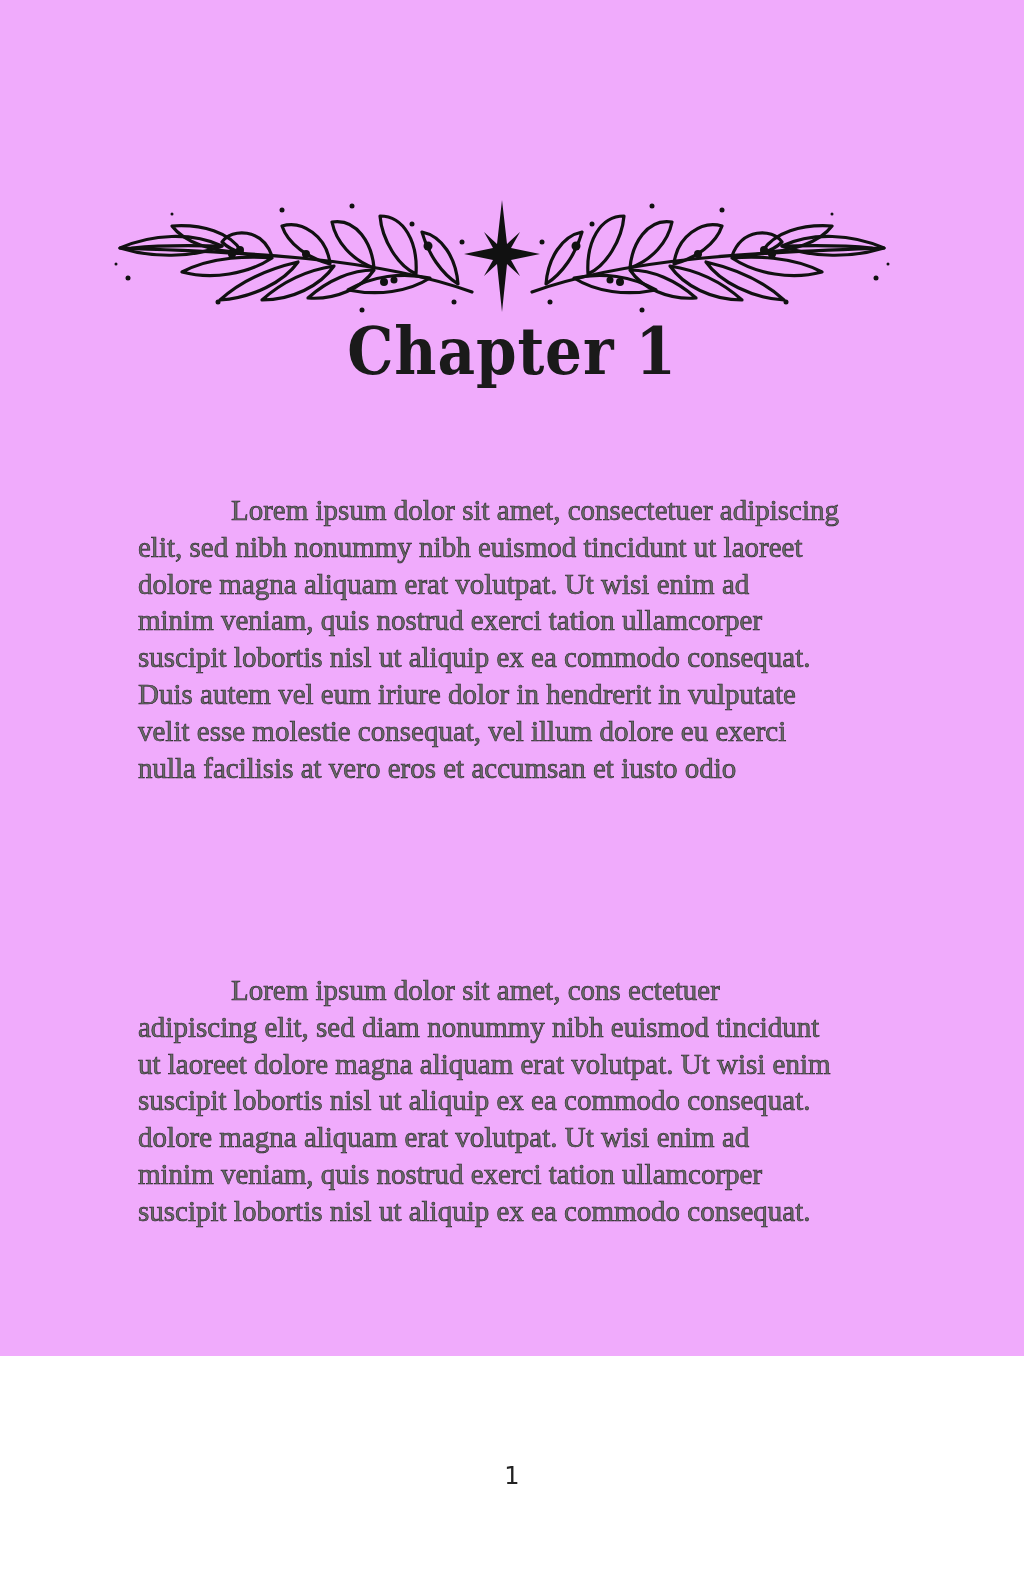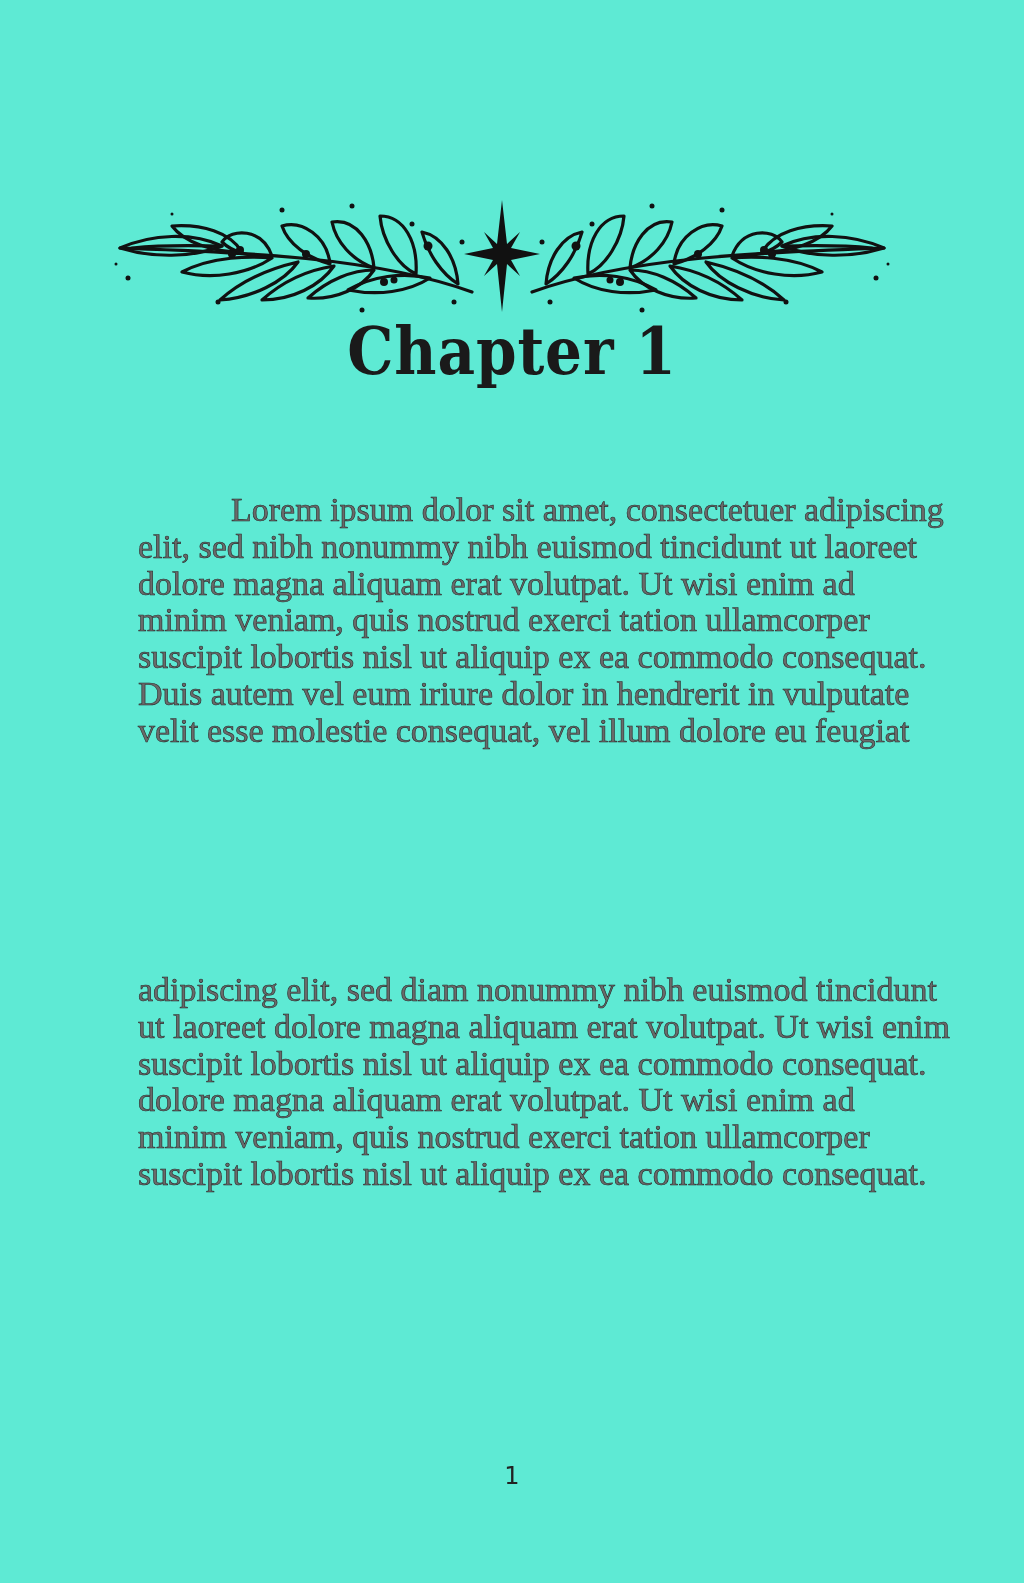--- a/index.html
+++ b/index.html
@@ -1,26 +1,26 @@
 <!DOCTYPE html>
 <html><head>
   <meta charset="utf-8">
   <style>
     html, body { margin: 0; padding: 0; background: #ffffff; }
     body { width: 1024px; height: 1583px; position: relative; overflow: hidden; }
-    .page { position: absolute; left: 0; top: 0; width: 1024px; height: 1583px; background: #5eead4; }
+    .page { position: absolute; left: 0; top: 0; width: 1024px; height: 1356px; background: #f0abfc; }
     .ornament { position: absolute; left: 112px; top: 196px; width: 780px; height: 120px; }
     .chapter-title {
       position: absolute; left: 0; width: 1024px; top: 312px; text-align: center;
       font-family: "DejaVu Serif", serif; font-weight: bold; font-size: 66px;
       color: #1a1a1a; letter-spacing: 1px; transform: scaleX(0.88); transform-origin: center;
     }
     .para {
       position: absolute; left: 138px; width: 770px;
-      font-family: "Liberation Serif", serif; font-size: 34px; line-height: 36.8px;
+      font-family: "Liberation Serif", serif; font-size: 29px; line-height: 36.8px;
       color: #6a6a6a; -webkit-text-stroke: 0.6px #2a2a2a; text-align: left;
       margin: 0;
     }
     .para .line { display: block; white-space: nowrap; }
     .para .line.indent { padding-left: 93px; }
     .p1 { top: 492px; }
     .p2 { top: 972px; }
     .page-number {
       position: absolute; left: 0; width: 1024px; top: 1462px; text-align: center;
       font-family: "DejaVu Sans", sans-serif; font-size: 24px; color: #222;
@@ -109,24 +109,26 @@
 
   <div class="chapter-title">Chapter 1</div>
 
   <p class="para p1">
     <span class="line indent">Lorem ipsum dolor sit amet, consectetuer adipiscing</span>
     <span class="line">elit, sed nibh nonummy nibh euismod tincidunt ut laoreet</span>
     <span class="line">dolore magna aliquam erat volutpat. Ut wisi enim ad</span>
     <span class="line">minim veniam, quis nostrud exerci tation ullamcorper</span>
     <span class="line">suscipit lobortis nisl ut aliquip ex ea commodo consequat.</span>
     <span class="line">Duis autem vel eum iriure dolor in hendrerit in vulputate</span>
-    <span class="line">velit esse molestie consequat, vel illum dolore eu feugiat</span>
+    <span class="line">velit esse molestie consequat, vel illum dolore eu exerci</span>
+    <span class="line">nulla facilisis at vero eros et accumsan et iusto odio</span>
   </p>
 
   <p class="para p2">
+    <span class="line indent">Lorem ipsum dolor sit amet, cons ectetuer</span>
     <span class="line">adipiscing elit, sed diam nonummy nibh euismod tincidunt</span>
     <span class="line">ut laoreet dolore magna aliquam erat volutpat. Ut wisi enim</span>
     <span class="line">suscipit lobortis nisl ut aliquip ex ea commodo consequat.</span>
     <span class="line">dolore magna aliquam erat volutpat. Ut wisi enim ad</span>
     <span class="line">minim veniam, quis nostrud exerci tation ullamcorper</span>
     <span class="line">suscipit lobortis nisl ut aliquip ex ea commodo consequat.</span>
   </p>
 
   <div class="page-number">1</div>
 </div>

